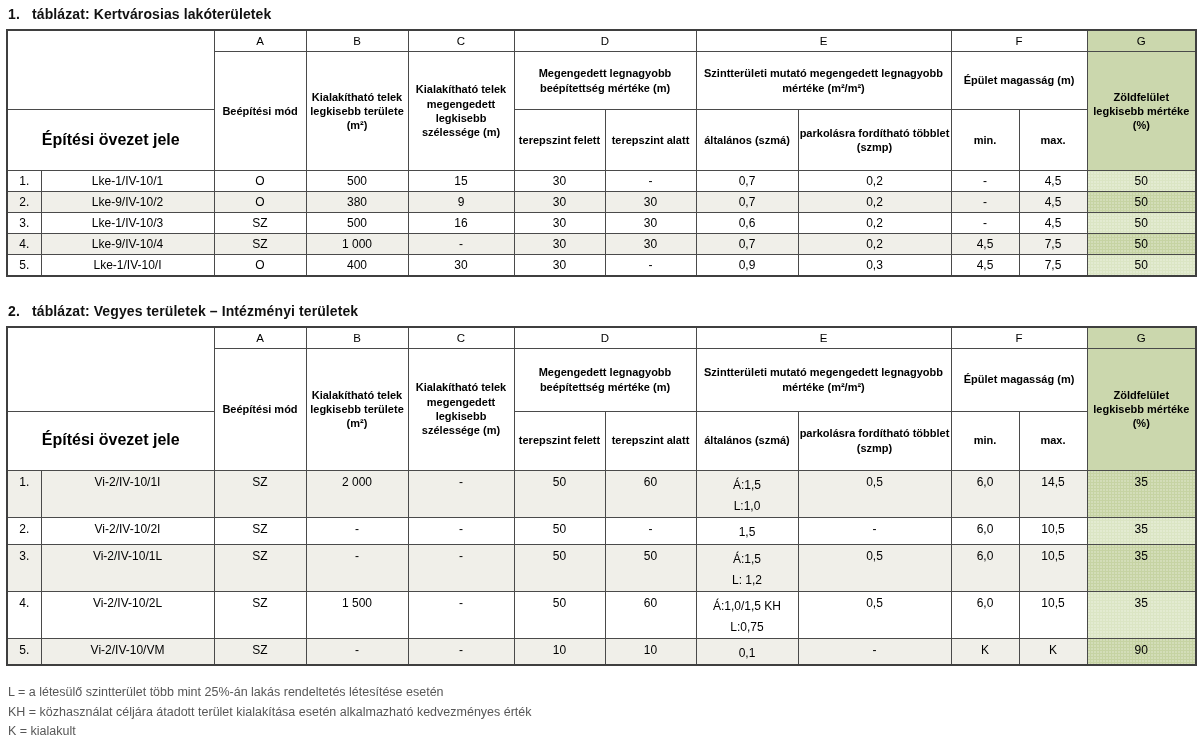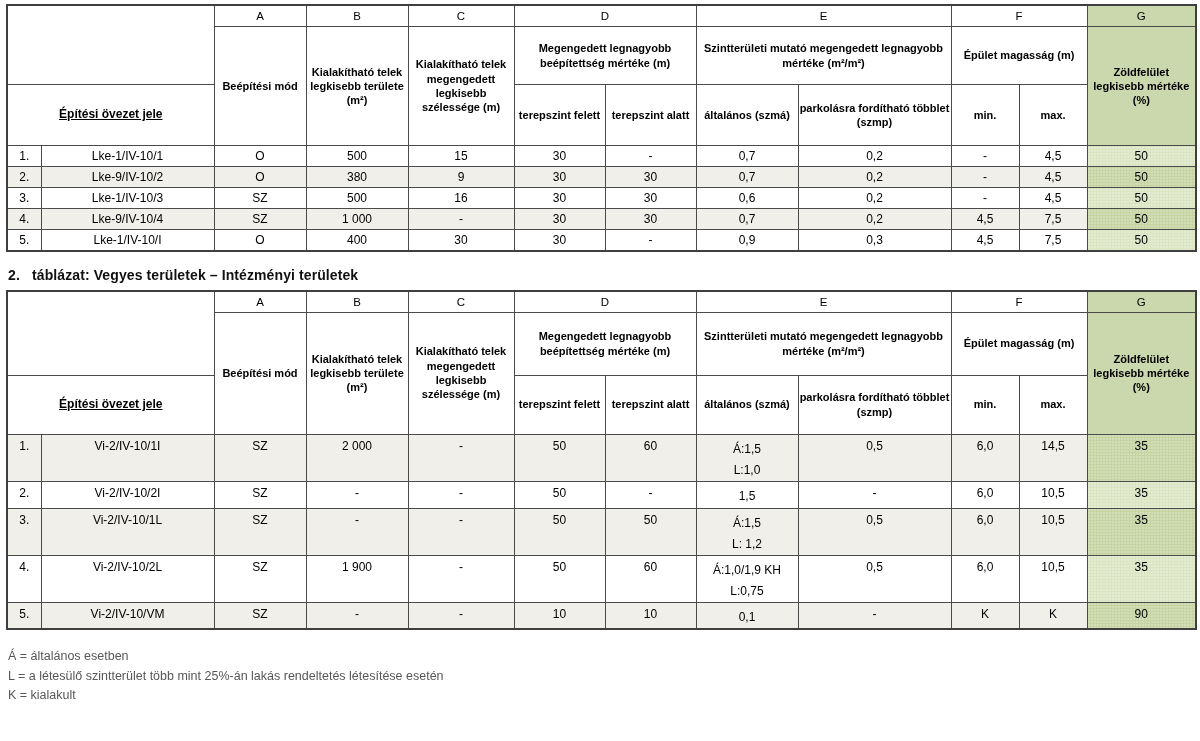--- a/index.html
+++ b/index.html
@@ -7,21 +7,21 @@
     width:1200px;height:741px;overflow:hidden;
     background:#ffffff;color:#000;
     font-family:"Liberation Sans","DejaVu Sans",sans-serif;
   }
   .page{padding:4px 0 0 6px;}
   .tbl-title{
     font-size:14px;font-weight:bold;color:#111;
     margin:2px 0 7px 2px;letter-spacing:.1px;
   }
   .tbl-title .tnum{display:inline-block;width:24px;}
-  .table-block + .table-block{margin-top:15px;}
+  .table-block + .table-block{margin-top:26px;}
 
   table.zt{
     border-collapse:collapse;table-layout:fixed;width:1189px;
     border:2px solid #3f3f3f;
   }
   .zt th,.zt td{
     border:1px solid #4a4a4a;
     text-align:center;vertical-align:middle;
     padding:0;overflow:hidden;
   }
@@ -29,21 +29,21 @@
   .tex{
     background-image:radial-gradient(rgba(255,255,255,.9) .6px,rgba(255,255,255,0) .75px);
     background-size:3px 3px;
   }
   .r-letters th{height:20px;font-weight:normal;font-size:11.5px;background:#fff;}
   .zone-box{
     background-color:#c0c4bc;color:#fff;
     font-size:30px;font-weight:bold;letter-spacing:.5px;
   }
   .hdr{font-size:11px;font-weight:bold;line-height:1.3;padding:2px 5px;background:#fff;}
-  .row-label{font-size:12px;text-decoration:underline;}
+  .row-label{font-size:16px;}
   .t1 .r-group th{height:57px;}
   .t1 .r-sub th{height:60px;}
   .t2 .r-group th{height:62px;}
   .t2 .r-sub th{height:58px;}
 
   th.green{background-color:#cbd7ad;}
   .zt tbody td{font-size:12px;}
   .c-num{font-size:12px;}
   .c-name{text-align:left;padding-left:8px;font-weight:normal;}
 
@@ -63,20 +63,23 @@
   .t2 tbody tr:has(.c-e1 div:nth-child(2):not(:empty)){height:47px;}
 
   .notes{margin:17px 0 0 2px;font-size:12.5px;color:#575757;line-height:19.5px;}
 </style>
 </head>
 <body>
 
 <div class="page">
 
   <div class="table-block">
+    <div class="tbl-title">
+      <span class="tnum">1.</span><span>táblázat: Kertvárosias lakóterületek</span>
+    </div>
     <table class="zt t1">
       <colgroup>
         <col style="width:34px">
           <col style="width:173px">
           <col style="width:92px">
         <col style="width:102px">
           <col style="width:106px">
           <col style="width:91px">
         <col style="width:91px">
           <col style="width:102px">
@@ -303,26 +306,26 @@
     </td>
     <td>0,5</td>
     <td>6,0</td>
     <td>10,5</td>
     <td class="green tex">35</td>
   </tr>
           <tr>
     <td class="c-num">4.</td>
     <td class="c-name">Vi-2/IV-10/2L</td>
     <td>SZ</td>
-    <td>1 900</td>
+    <td>1 500</td>
     <td>-</td>
     <td>50</td>
     <td>60</td>
     <td class="c-e1">
-      <div>Á:1,0/1,9 KH</div>
+      <div>Á:1,0/1,5 KH</div>
       <div>L:0,75</div>
     </td>
     <td>0,5</td>
     <td>6,0</td>
     <td>10,5</td>
     <td class="green tex">35</td>
   </tr>
           <tr>
     <td class="c-num">5.</td>
     <td class="c-name">Vi-2/IV-10/VM</td>
@@ -338,18 +341,18 @@
     <td>-</td>
     <td>K</td>
     <td>K</td>
     <td class="green tex">90</td>
   </tr>
         </tbody>
     </table>
   </div>
 
   <div class="notes">
-    <div>Á = általános esetben</div>
     <div>L = a létesülő szintterület több mint 25%-án lakás rendeltetés létesítése esetén</div>
+    <div>KH = közhasználat céljára átadott terület kialakítása esetén alkalmazható kedvezményes érték</div>
     <div>K = kialakult</div>
   </div>
 
 </div>
 
 </body></html>

